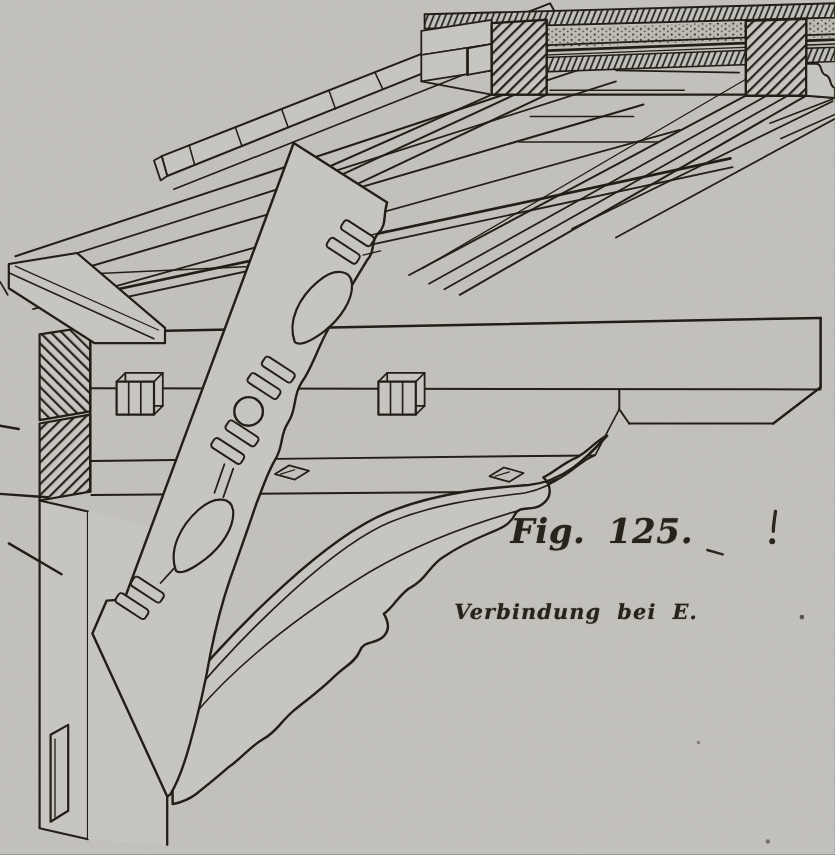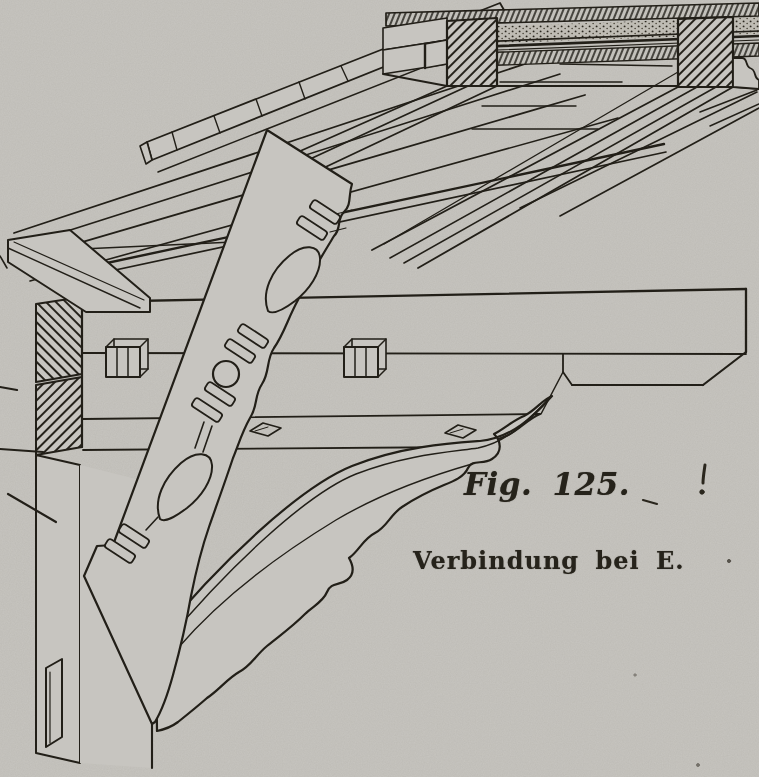--- a/index.html
+++ b/index.html
@@ -10,21 +10,21 @@
   }
   .page svg{position:absolute;left:0;top:0;}
   .fig-label{
     position:absolute;left:464px;top:466px;
     font-style:italic;font-weight:bold;font-size:31px;color:#26231b;
     letter-spacing:.5px;word-spacing:9px;white-space:nowrap;
     text-shadow:0 0 1px rgba(38,33,24,.55);
   }
   .fig-caption{
     position:absolute;left:413px;top:546px;
-    font-weight:bold;font-size:24px;color:#26231b;
+    font-style:italic;font-weight:bold;font-size:19px;color:#26231b;
     letter-spacing:1px;word-spacing:7px;white-space:nowrap;
     text-shadow:0 0 1px rgba(38,33,24,.5);
   }
 </style>
 </head>
 <body>
 
 <div class="page">
 
 <svg width="759" height="777" viewBox="0 0 759 777" stroke-linecap="round" stroke-linejoin="round">

